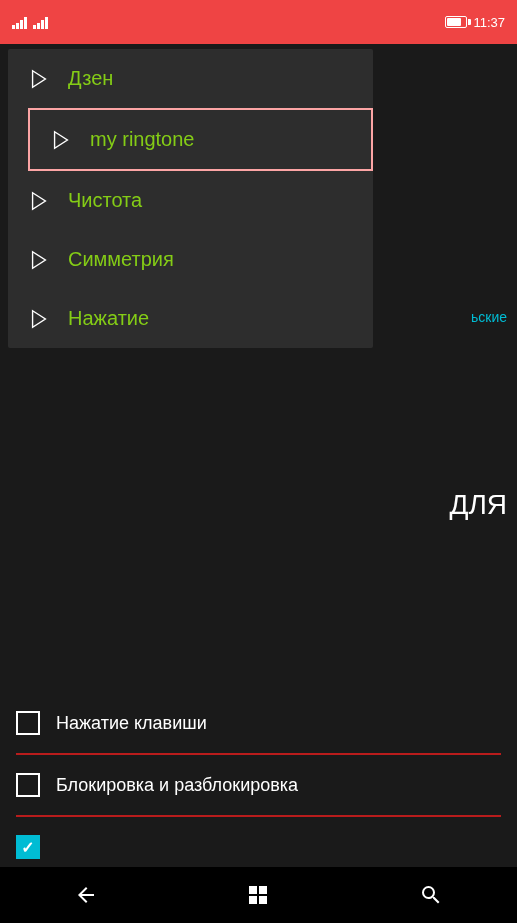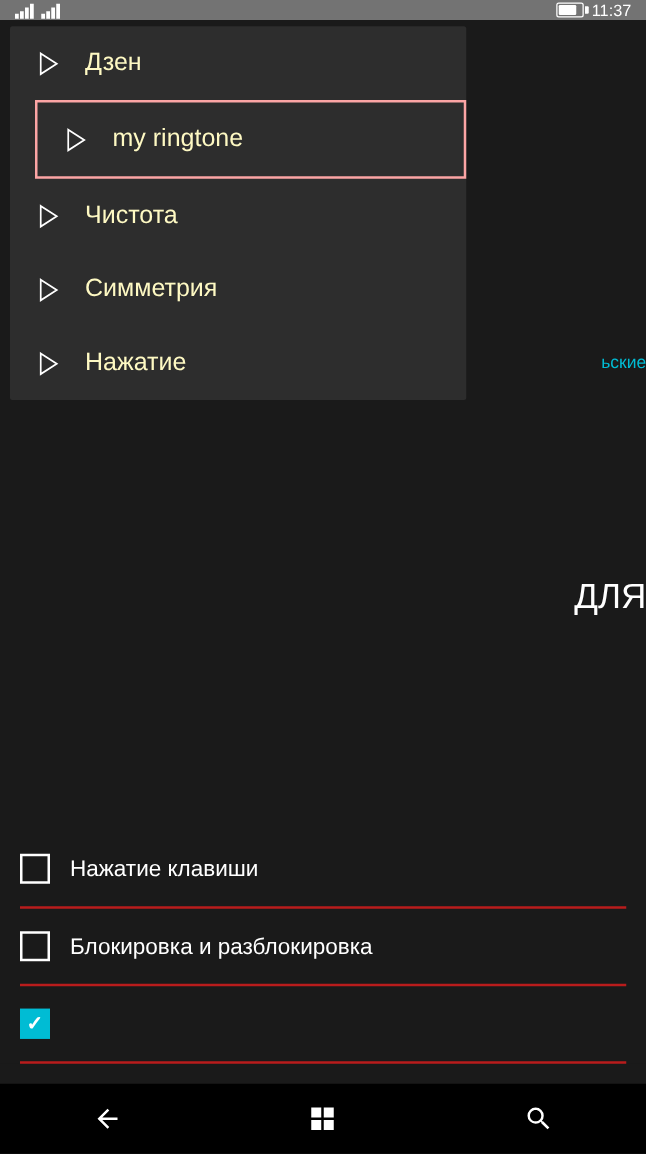--- a/index.html
+++ b/index.html
@@ -9,22 +9,22 @@
       background: #1a1a1a;
       font-family: 'Segoe UI', Arial, sans-serif;
       color: #ffffff;
       overflow: hidden;
       position: relative;
     }
 
     
     .status-bar {
       width: 100%;
-      height: 16px;
-      background: #737373;
+      height: 44px;
+      background: #ef4444;
       display: flex;
       align-items: center;
       justify-content: space-between;
       padding: 0 12px;
       position: relative;
       z-index: 100;
     }
     .status-left {
       display: flex;
       align-items: center;
@@ -81,21 +81,21 @@
     .main-content {
       width: 100%;
       height: calc(923px - 32px - 56px);
       position: relative;
       background: #1a1a1a;
     }
 
     
     .bg-text {
       position: absolute;
-      right: 0;
+      right: 10px;
       color: #00bcd4;
       font-size: 14px;
     }
     .bg-text-1 { top: 265px; }
     .bg-text-2 { top: 445px; font-size: 28px; font-weight: 300; color: #fff; }
 
     
     .dropdown {
       position: absolute;
       top: 5px;
@@ -122,21 +122,21 @@
       margin-right: 18px;
       flex-shrink: 0;
     }
     .play-icon svg {
       width: 100%;
       height: 100%;
     }
     .item-label {
       font-size: 20px;
       font-weight: 300;
-      color: #fef9c3;
+      color: #84cc16;
     }
 
     
     .checkboxes-section {
       position: absolute;
       bottom: 0;
       left: 0;
       right: 0;
       padding: 0 16px;
     }

